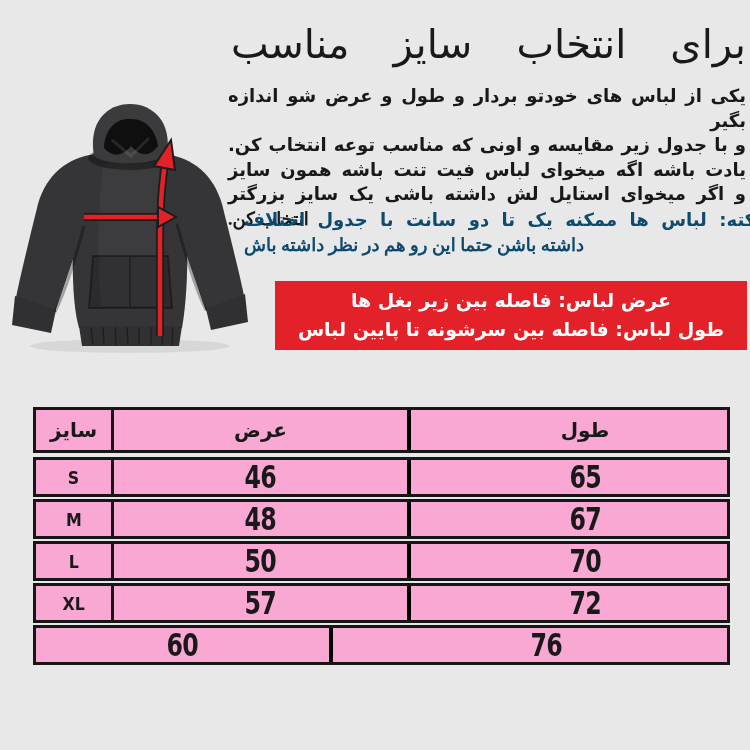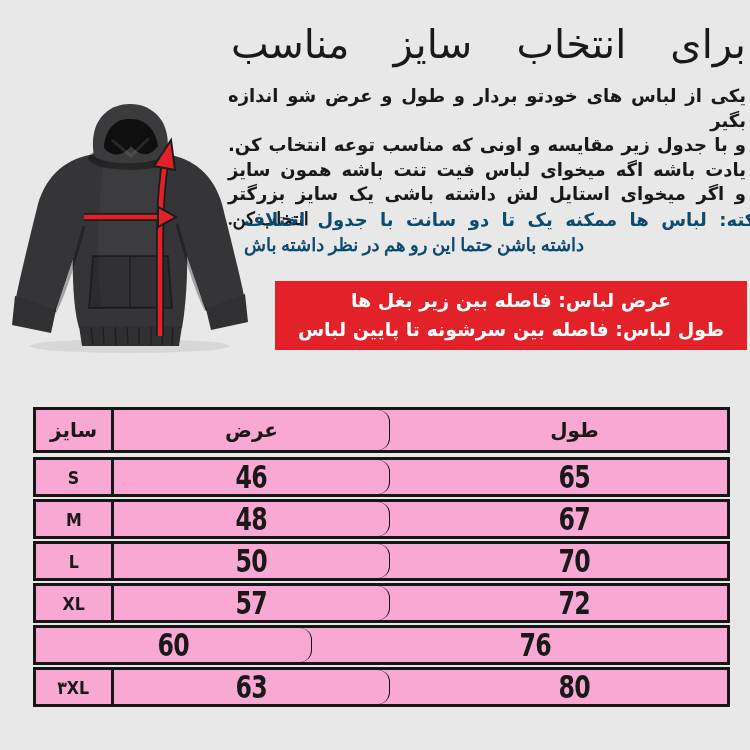--- a/index.html
+++ b/index.html
@@ -23,21 +23,21 @@
           line-height:29px;text-align:center;box-sizing:border-box;padding-top:5px;}
 
   
   #size-table{left:33px;top:407px;width:697px;}
   .trow{display:flex;box-sizing:border-box;border:3px solid #161616;
         background:#f9a8d4;width:697px;height:40px;margin-bottom:2px;
         align-items:stretch;}
   .trow.head{height:46px;margin-bottom:4px;}
   .cell{display:flex;align-items:center;justify-content:center;box-sizing:border-box;}
   .c1{width:78px;border-right:3px solid #161616;}
-  .c2{width:276px;border-right:1px solid #000000;border-radius:12px;}
+  .c2{width:297px;border-right:4px solid #000000;}
   .c3{flex:1;margin-left:32px;}
   .hlabel{font-weight:bold;font-size:20px;direction:rtl;}
   .sz{font-weight:bold;font-size:18px;display:inline-block;transform:scaleX(.88);}
   .val{font-weight:bold;font-size:32px;letter-spacing:-1px;display:inline-block;
        transform:scaleX(.74);}
 
   
   #hoodie-figure{left:3px;top:96px;width:254px;height:258px;}
 </style>
 </head>
@@ -173,24 +173,13 @@
       </div>
   </div>
   <div class="trow">
     <div class="cell c2">
         <span class="val">60</span>
       </div>
     <div class="cell c3">
         <span class="val">76</span>
       </div>
   </div>
-  <div class="trow">
-    <div class="cell c1">
-        <span class="sz">۳XL</span>
-      </div>
-    <div class="cell c2">
-        <span class="val">63</span>
-      </div>
-    <div class="cell c3">
-        <span class="val">80</span>
-      </div>
-  </div>
 </div>
 
 </body></html>

